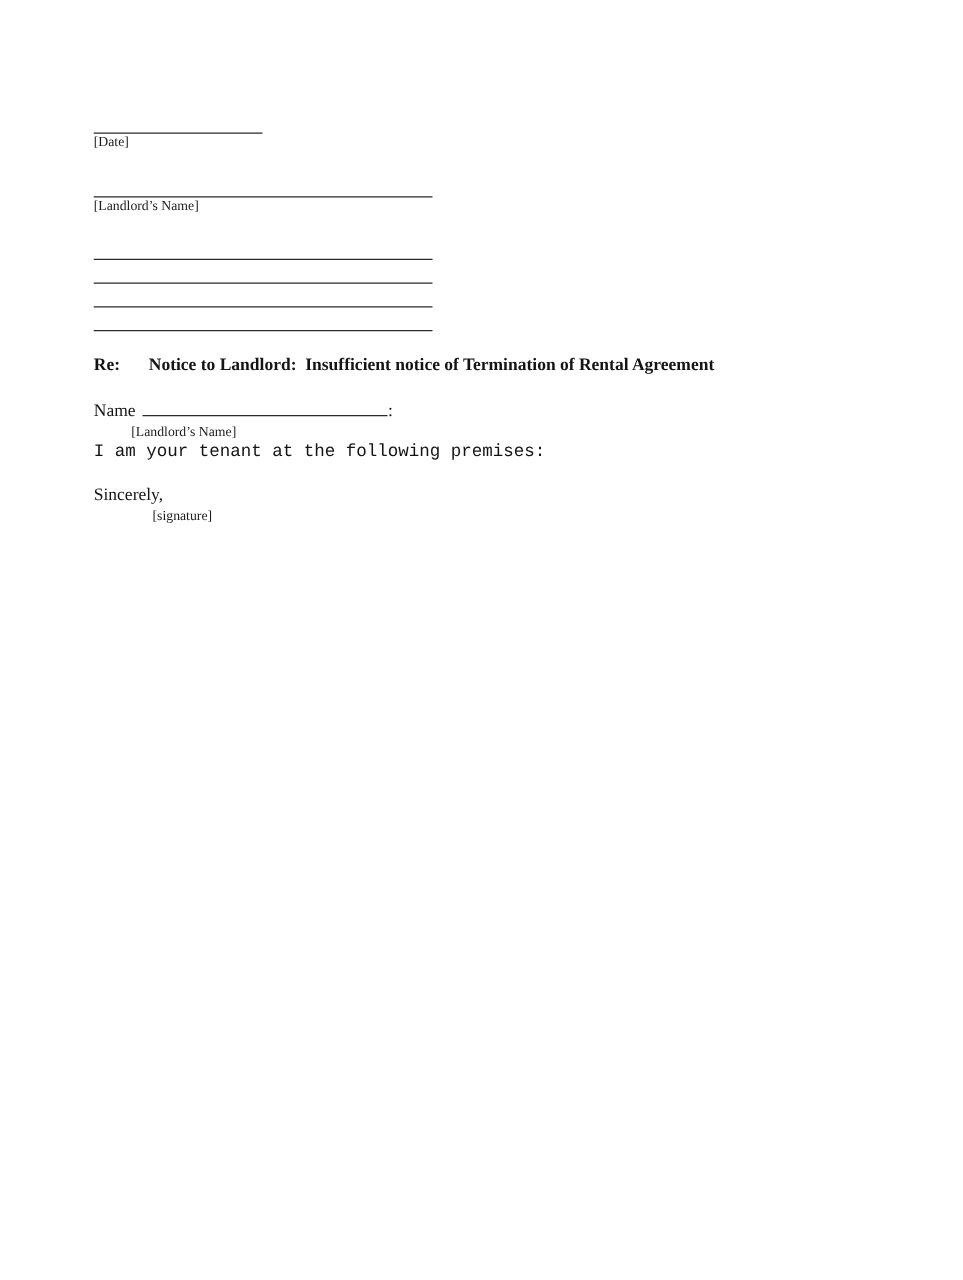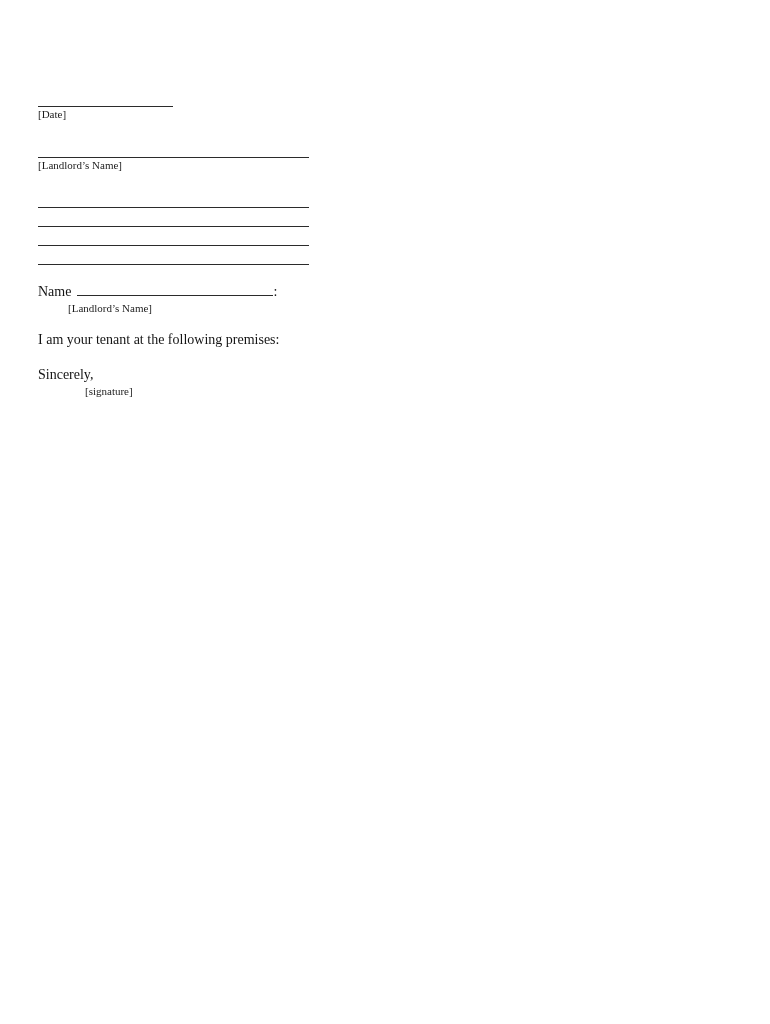--- a/index.html
+++ b/index.html
@@ -1,21 +1,21 @@
 <!DOCTYPE html>
 <html><head>
 <meta charset="utf-8">
 <style>
   html, body { margin: 0; padding: 0; background: #e8e8e8; }
   .page {
     width: 770px;
     height: 1024px;
     background: #ffffff;
     box-sizing: border-box;
-    padding: 90px 0 0 38px;
+    padding: 90px 0 0 75px;
     font-family: "Liberation Serif", "DejaVu Serif", serif;
     font-size: 14px;
     color: #141414;
     position: relative;
     overflow: hidden;
   }
   .blank {
     display: block;
     width: 271px;
     height: 17px;
@@ -43,21 +43,21 @@
     display: flex;
     font-weight: bold;
     line-height: 18px;
     white-space: pre-wrap;
   }
   .subject-prefix { flex: 0 0 44px; }
   .salutation-row { margin-top: 17px; line-height: 18px; }
   .salutation-prefix { margin-right: 6px; }
   .salutation-blank { width: 196px; }
   .salutation-hint { margin-left: 30px; }
-  .premises-intro { margin-top: 16px; line-height: 18px; }
+  .premises-intro { line-height: 18px; font-family: Liberation Mono, monospace; }
   .premises-group { margin-top: 0; }
   .body-paragraph {
     margin-top: 22px;
     width: 570px;
     line-height: 17.5px;
     white-space: pre-wrap;
   }
   .closing { margin-top: 17px; line-height: 18px; }
   .signature-row { margin-top: 17px; line-height: 18px; }
   .signature-row .label { margin-right: 6px; }
@@ -80,20 +80,24 @@
     <div class="hint">[Landlord’s Name]</div>
   </div>
 
   <div class="field addr-group">
     <span class="blank"></span>
     <span class="blank"></span>
     <span class="blank"></span>
     <span class="blank"></span>
   </div>
 
+  <div class="subject-row">
+    <span class="subject-prefix">Re:</span>
+    <span class="subject-text">Notice to Landlord:  Insufficient notice of Termination of Rental Agreement</span>
+  </div>
 
   <div class="salutation-row">
     <span class="salutation-prefix">Name</span><span class="iblank salutation-blank"></span><span class="salutation-suffix">:</span>
   </div>
   <div class="hint salutation-hint">[Landlord’s Name]</div>
 
   <div class="premises-intro">I am your tenant at the following premises:</div>
 
 
 

